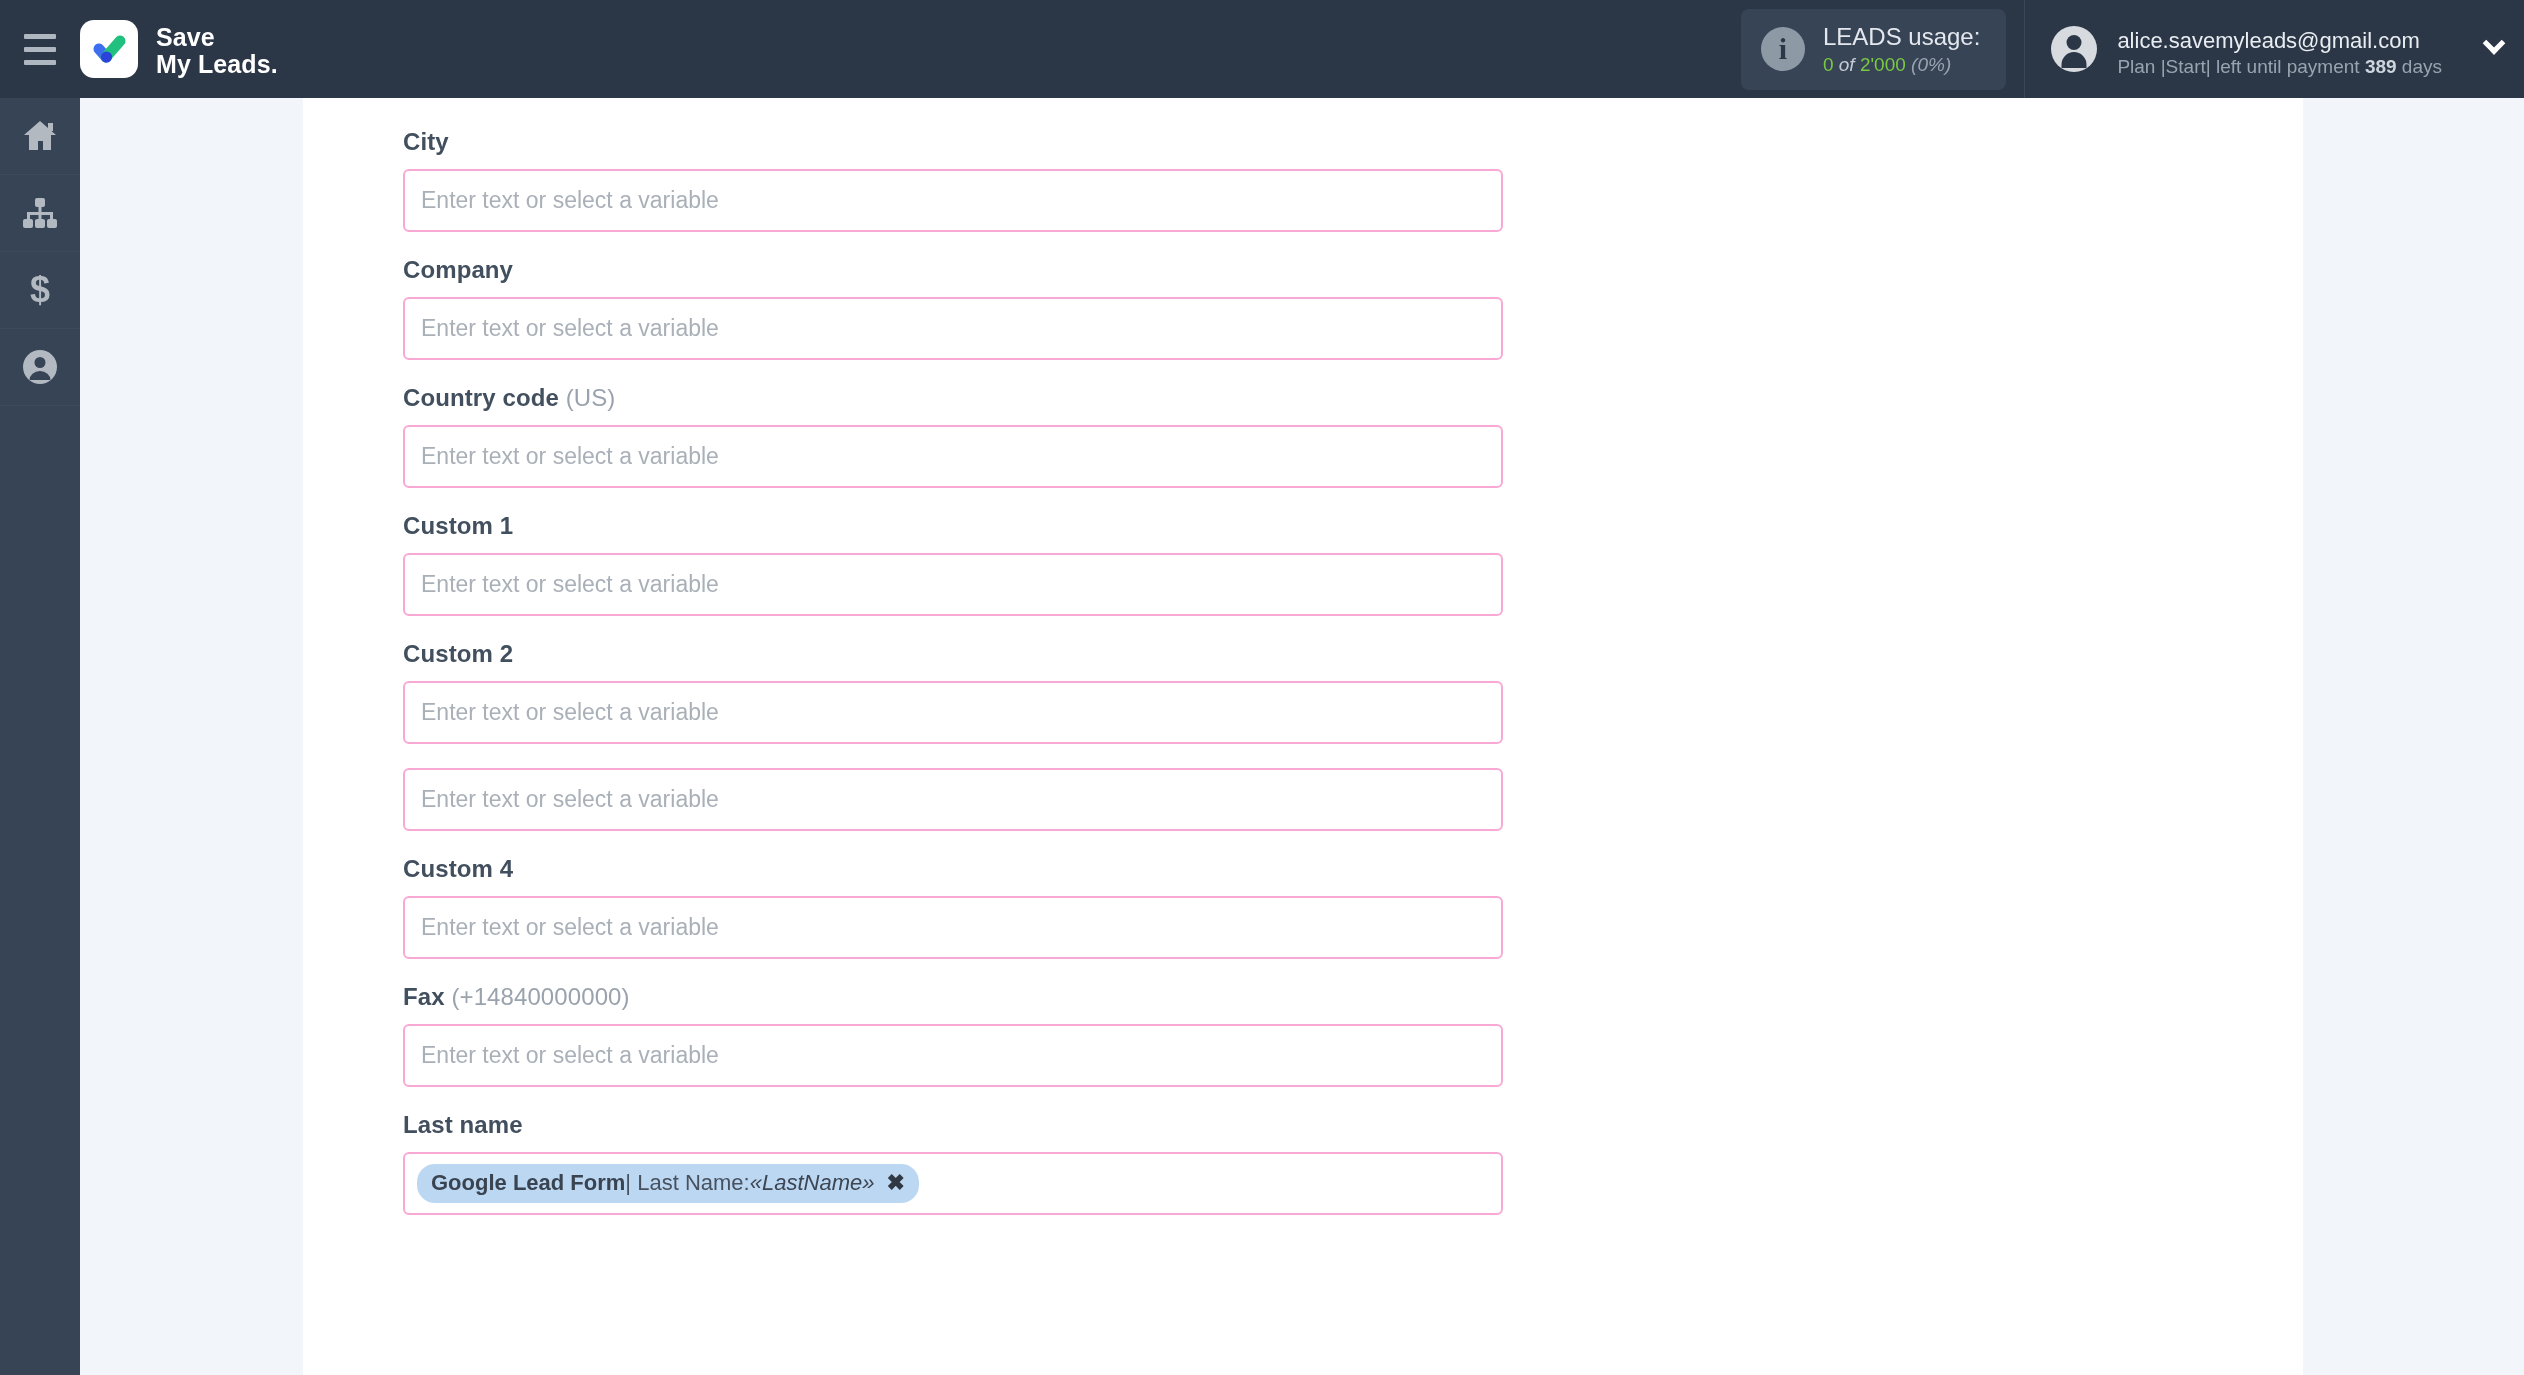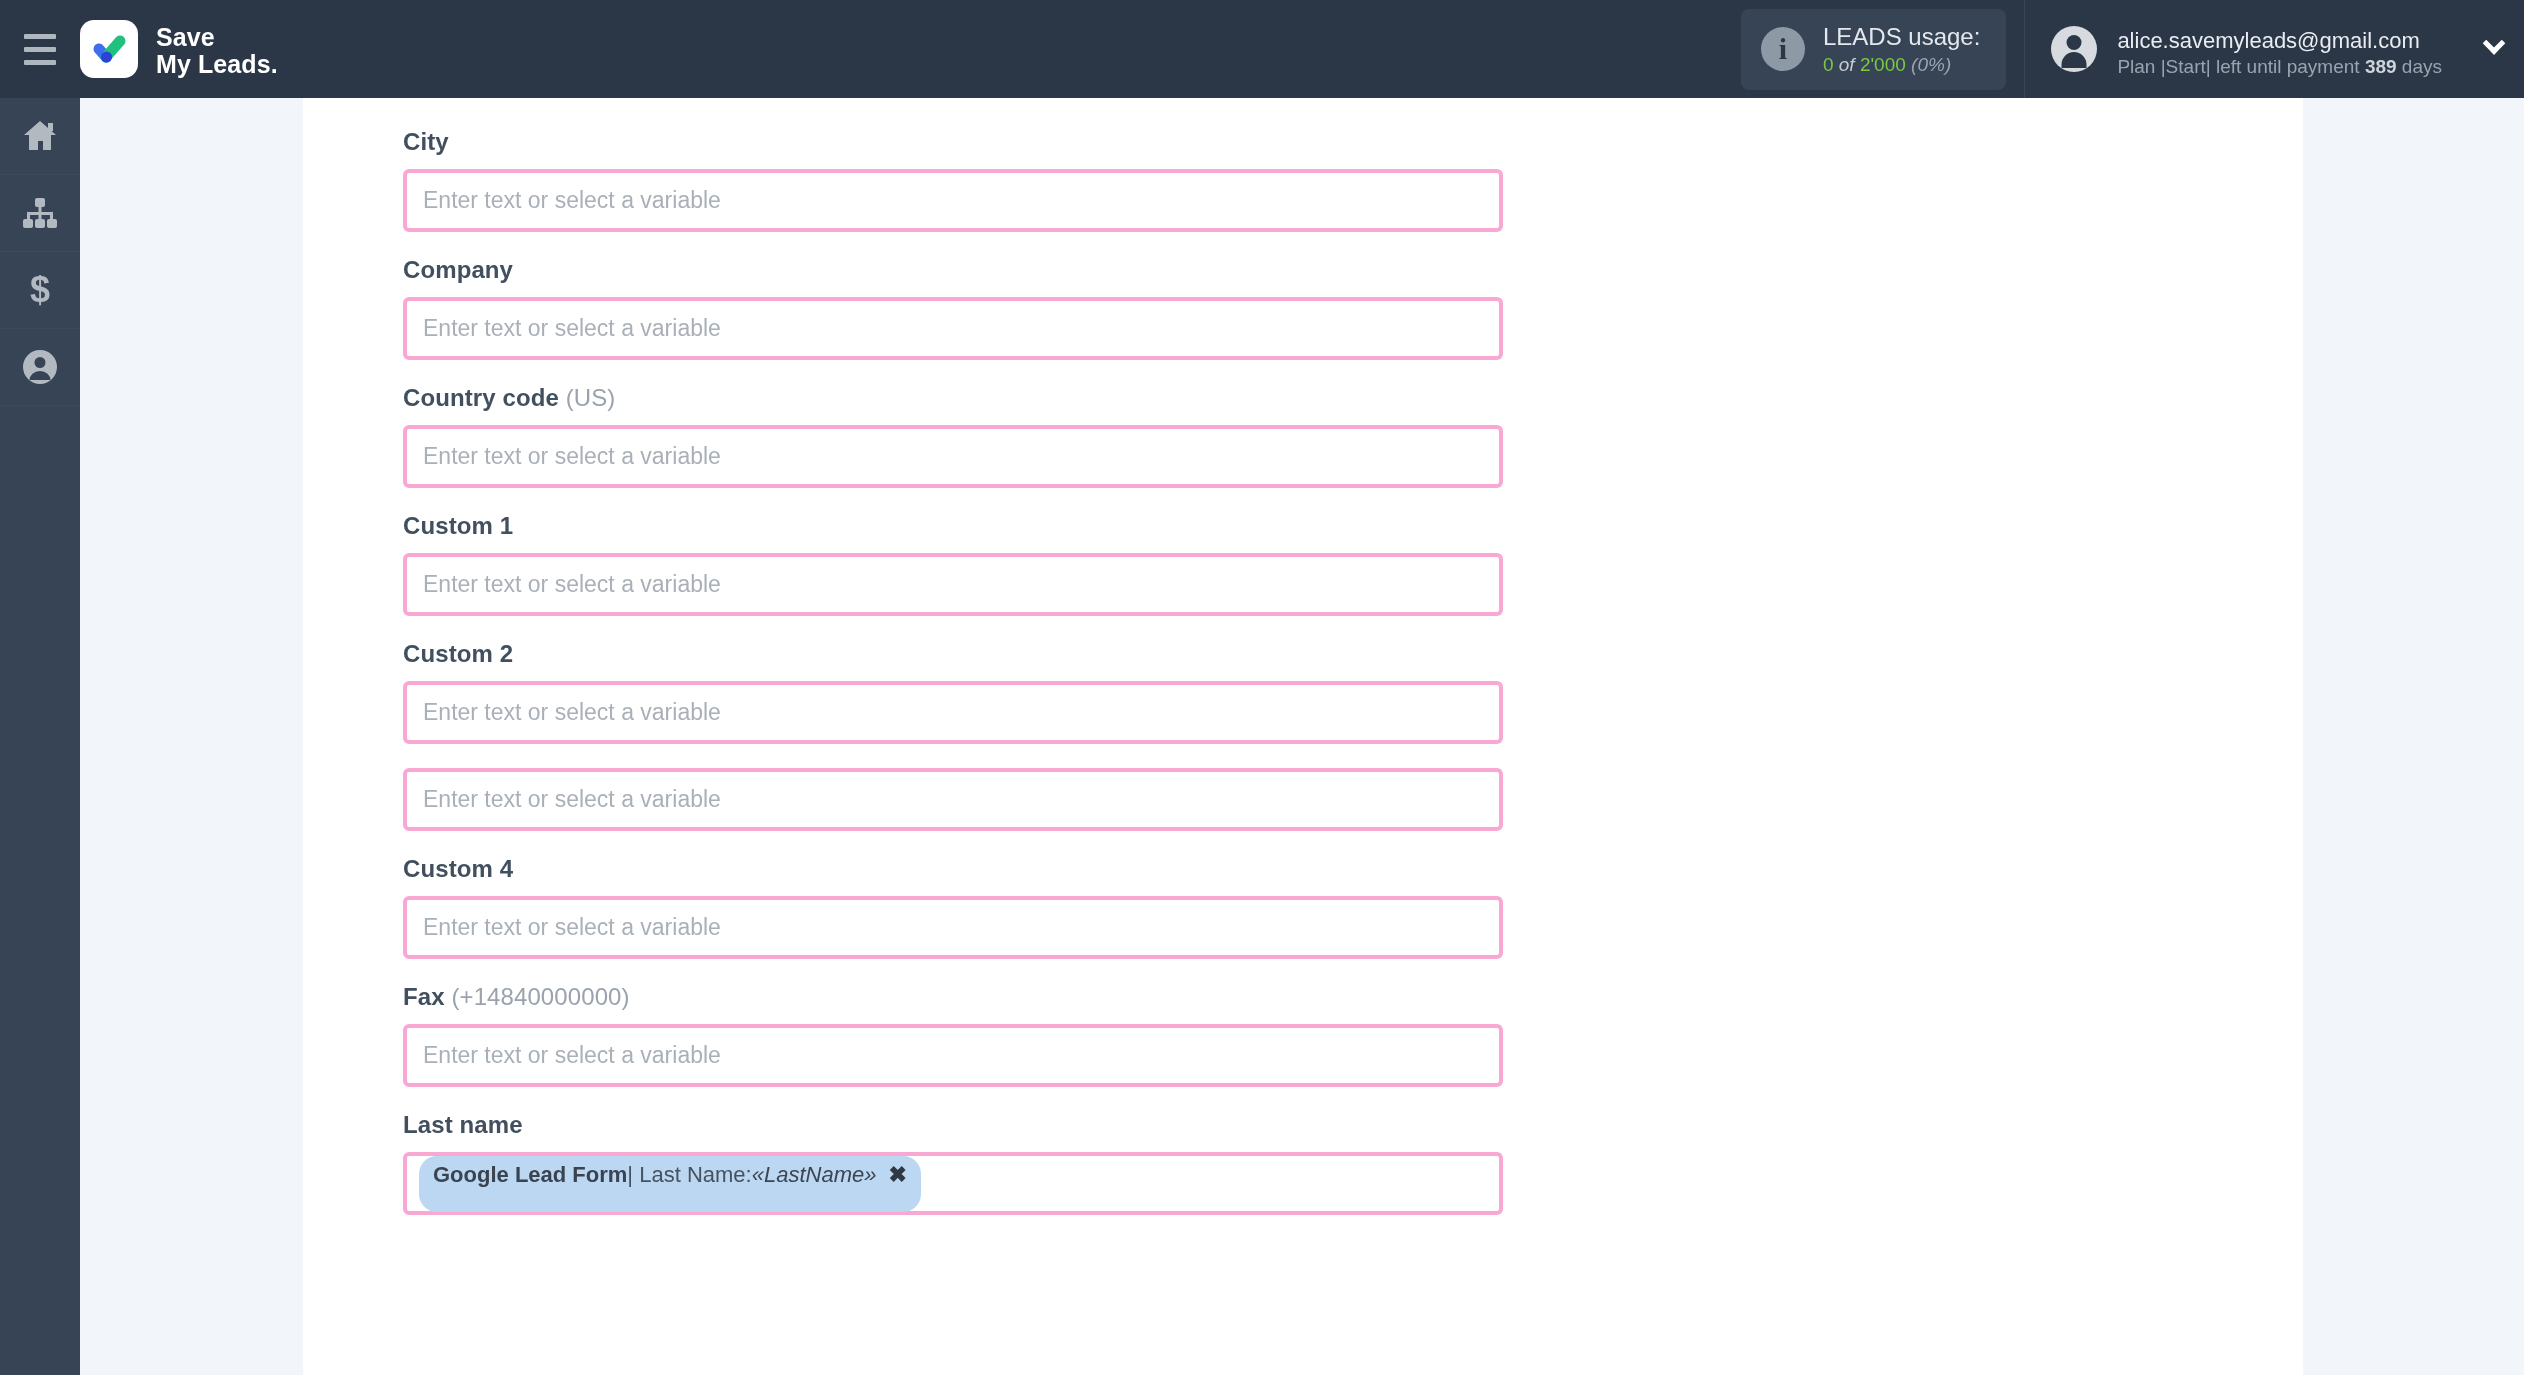--- a/index.html
+++ b/index.html
@@ -124,33 +124,33 @@
   .form { padding: 30px 0 0 100px; }
 
   .field { margin-bottom: 24px; }
   .field-label {
     font-size: 24px; color: #424f5e; font-weight: 600;
     margin-bottom: 13px; letter-spacing: .1px;
   }
   .field-label .hint { color: #9aa3ad; font-weight: 400; }
   .field-input {
     width: 1100px; height: 63px;
-    border: 4px solid #f9a8d4; border-radius: 6px;
+    border: 2px solid #f9a8d4; border-radius: 6px;
     background: #ffffff;
     display: flex; align-items: center;
     padding: 0 16px;
     font-size: 23px; color: #a9b0b8;
     cursor: text;
   }
   .field-input.has-chip { padding: 0 12px; }
 
   .chip {
     display: inline-flex; align-items: center; gap: 0;
     background: #bcd7f2; border-radius: 18px;
-    padding: 6px 14px 24px 14px;
+    padding: 6px 14px 7px 14px;
     font-size: 22px; color: #3c4551; white-space: nowrap;
   }
   .chip .src { font-weight: 700; color: #3a4350; }
   .chip .mid { font-weight: 400; color: #48525f; }
   .chip .var { font-style: italic; color: #3c4551; }
   .chip .x {
     font-weight: 700; font-size: 22px; color: #2f3843;
     margin-left: 12px; cursor: pointer; line-height: 1;
   }
 </style>

